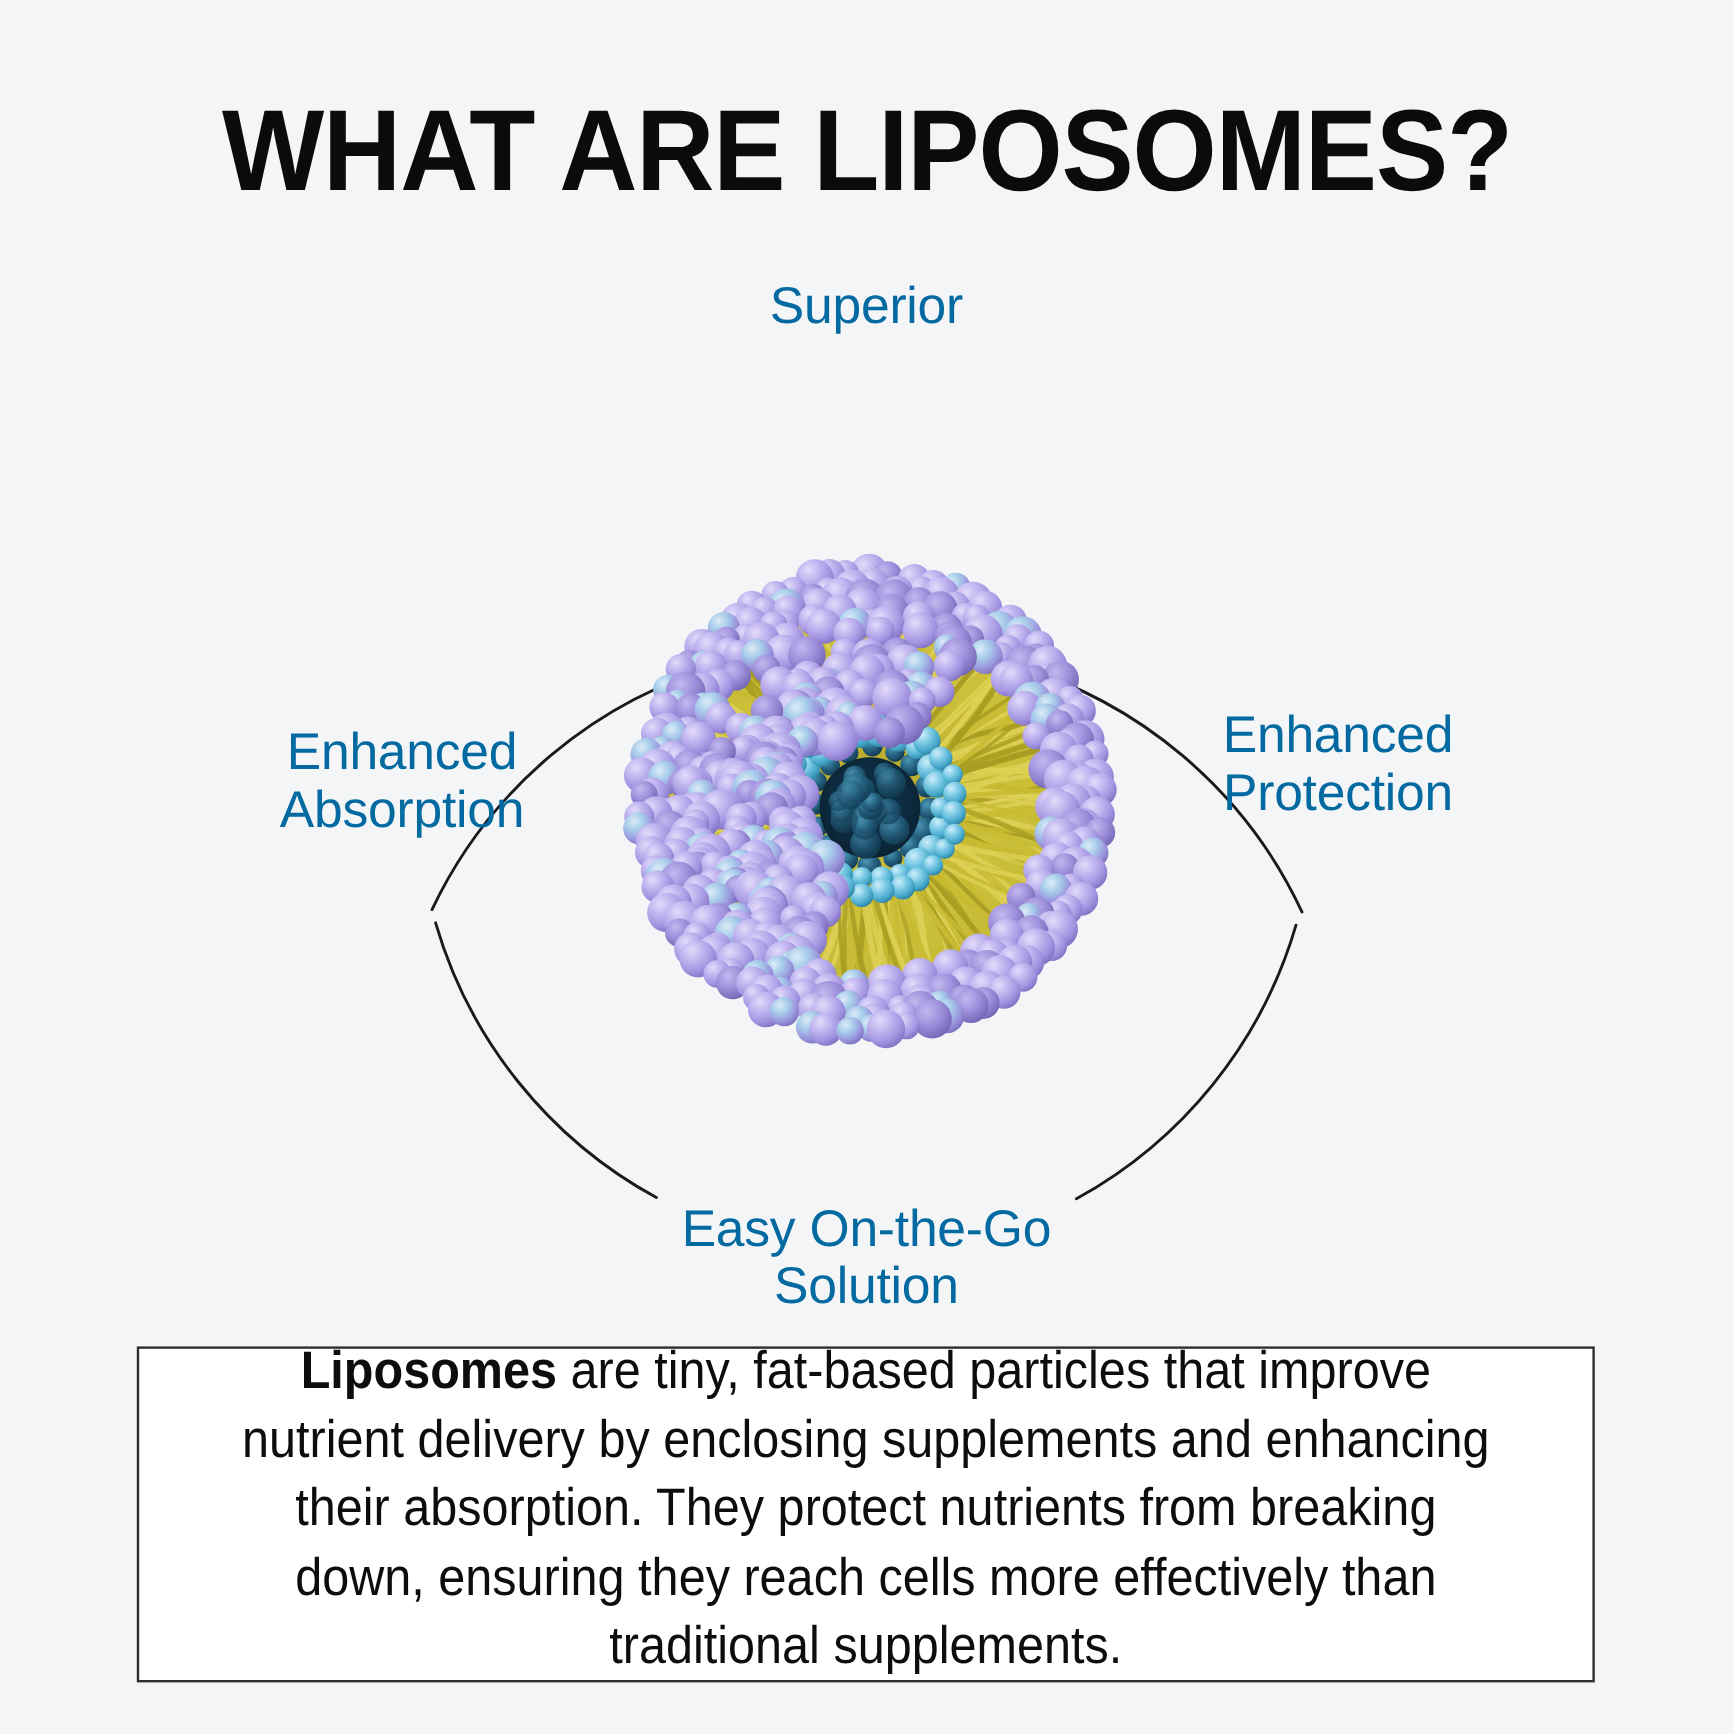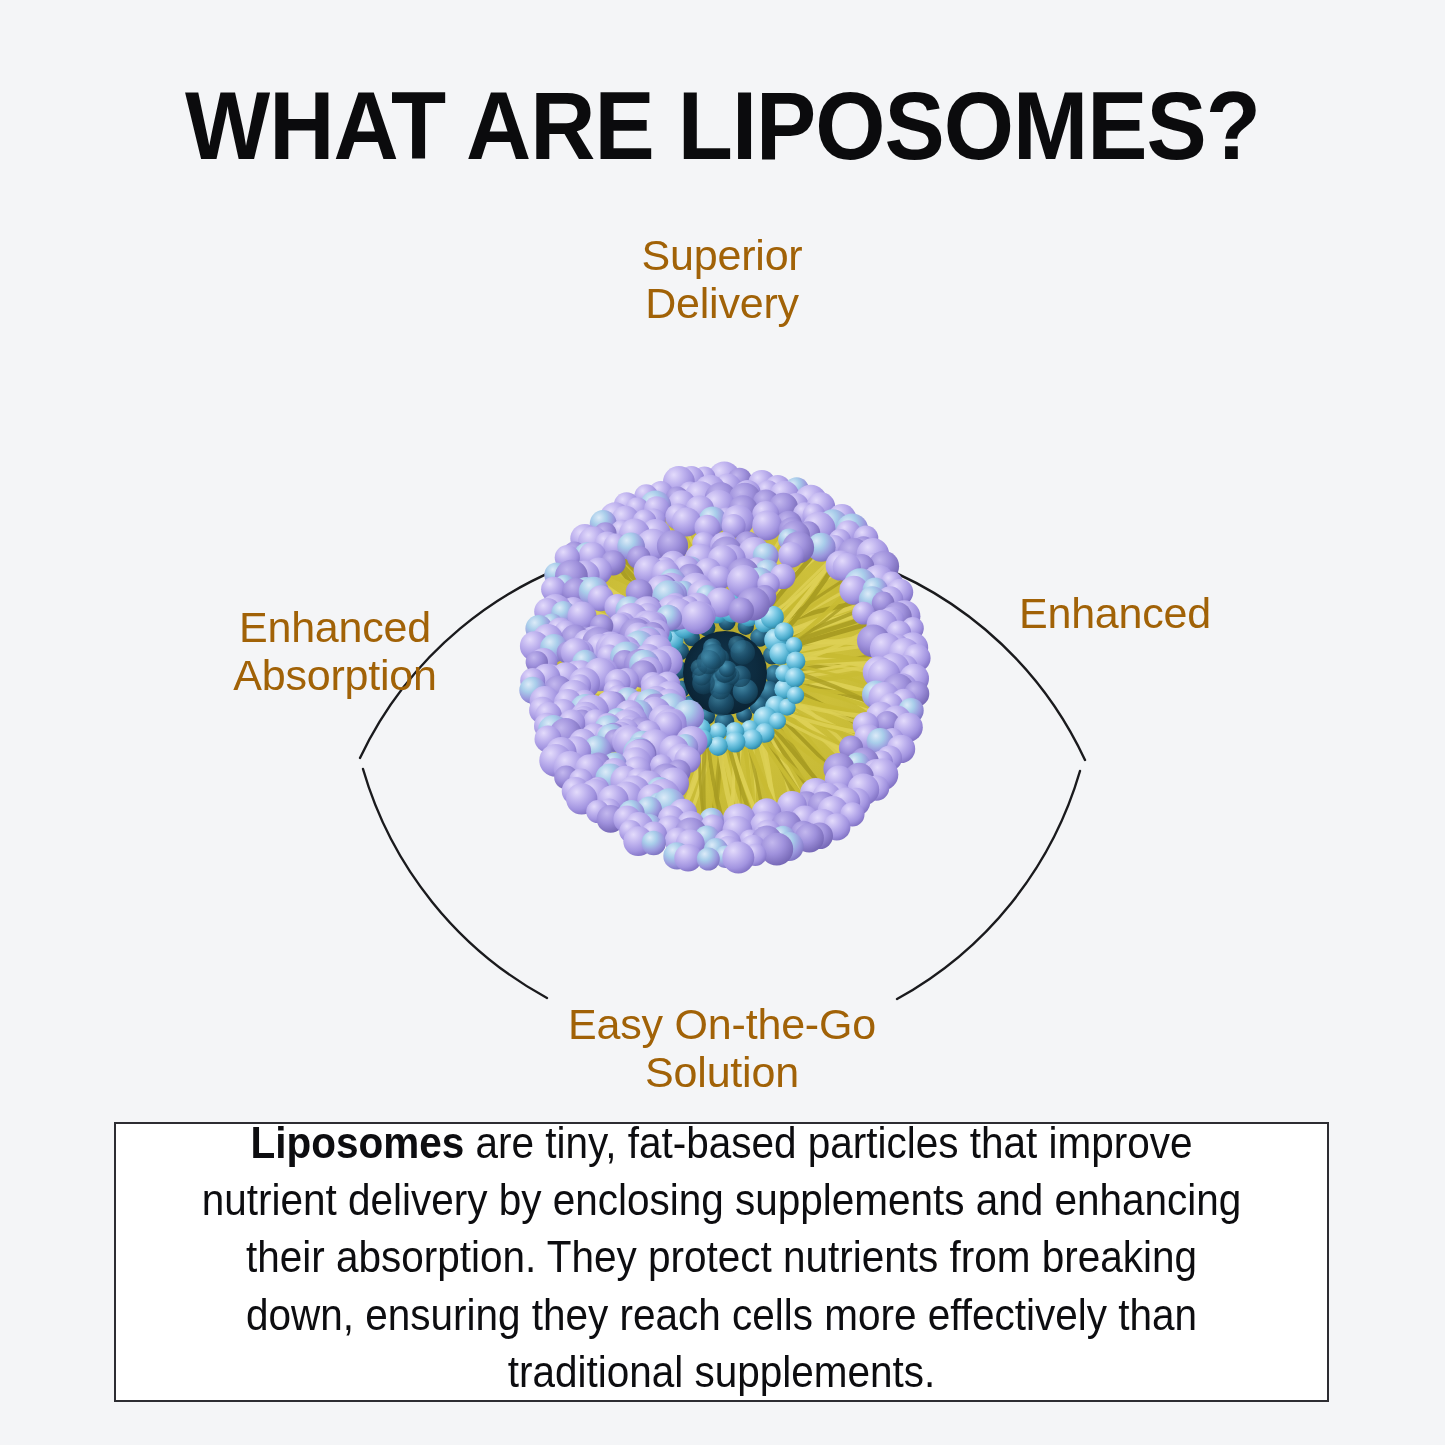--- a/index.html
+++ b/index.html
@@ -60,21 +60,21 @@
     display: block;
   }
 
   .ring-label {
     position: absolute;
     text-align: center;
     font-family: "Liberation Sans", sans-serif;
     font-weight: 400;
     font-size: 43px;
     line-height: 1.12;
-    color: #a16207;
+    color: #0369a1;
     letter-spacing: -0.2px;
     white-space: nowrap;
   }
   #label-top     { left: 472px; top: 56px;  width: 500px; }
   #label-right   { left: 950px; top: 414px; width: 330px; }
   #label-bottom  { left: 472px; top: 825px; width: 500px; }
   #label-left    { left: 170px; top: 428px; width: 330px; }
   .ring-label span { display: block; }
 
   
@@ -987,25 +987,25 @@
             <circle cx="219.8" cy="409.8" r="11.3" fill="url(#gPurpleTeal)"></circle>
             <circle cx="232.3" cy="410.5" r="16.0" fill="url(#gPurple)"></circle>
             <circle cx="182.1" cy="410.7" r="13.8" fill="url(#gPurple)"></circle>
             <circle cx="202.3" cy="412.0" r="11.5" fill="url(#gPurpleTeal)"></circle>
           </g>
       </svg>
     </div>
 
     <div class="ring-label" id="label-top">
       <span>Superior</span>
-      <span>Delivery</span>
     </div>
 
     <div class="ring-label" id="label-right">
       <span>Enhanced</span>
+      <span>Protection</span>
     </div>
 
     <div class="ring-label" id="label-bottom">
       <span>Easy On-the-Go</span>
       <span>Solution</span>
     </div>
 
     <div class="ring-label" id="label-left">
       <span>Enhanced</span>
       <span>Absorption</span>

